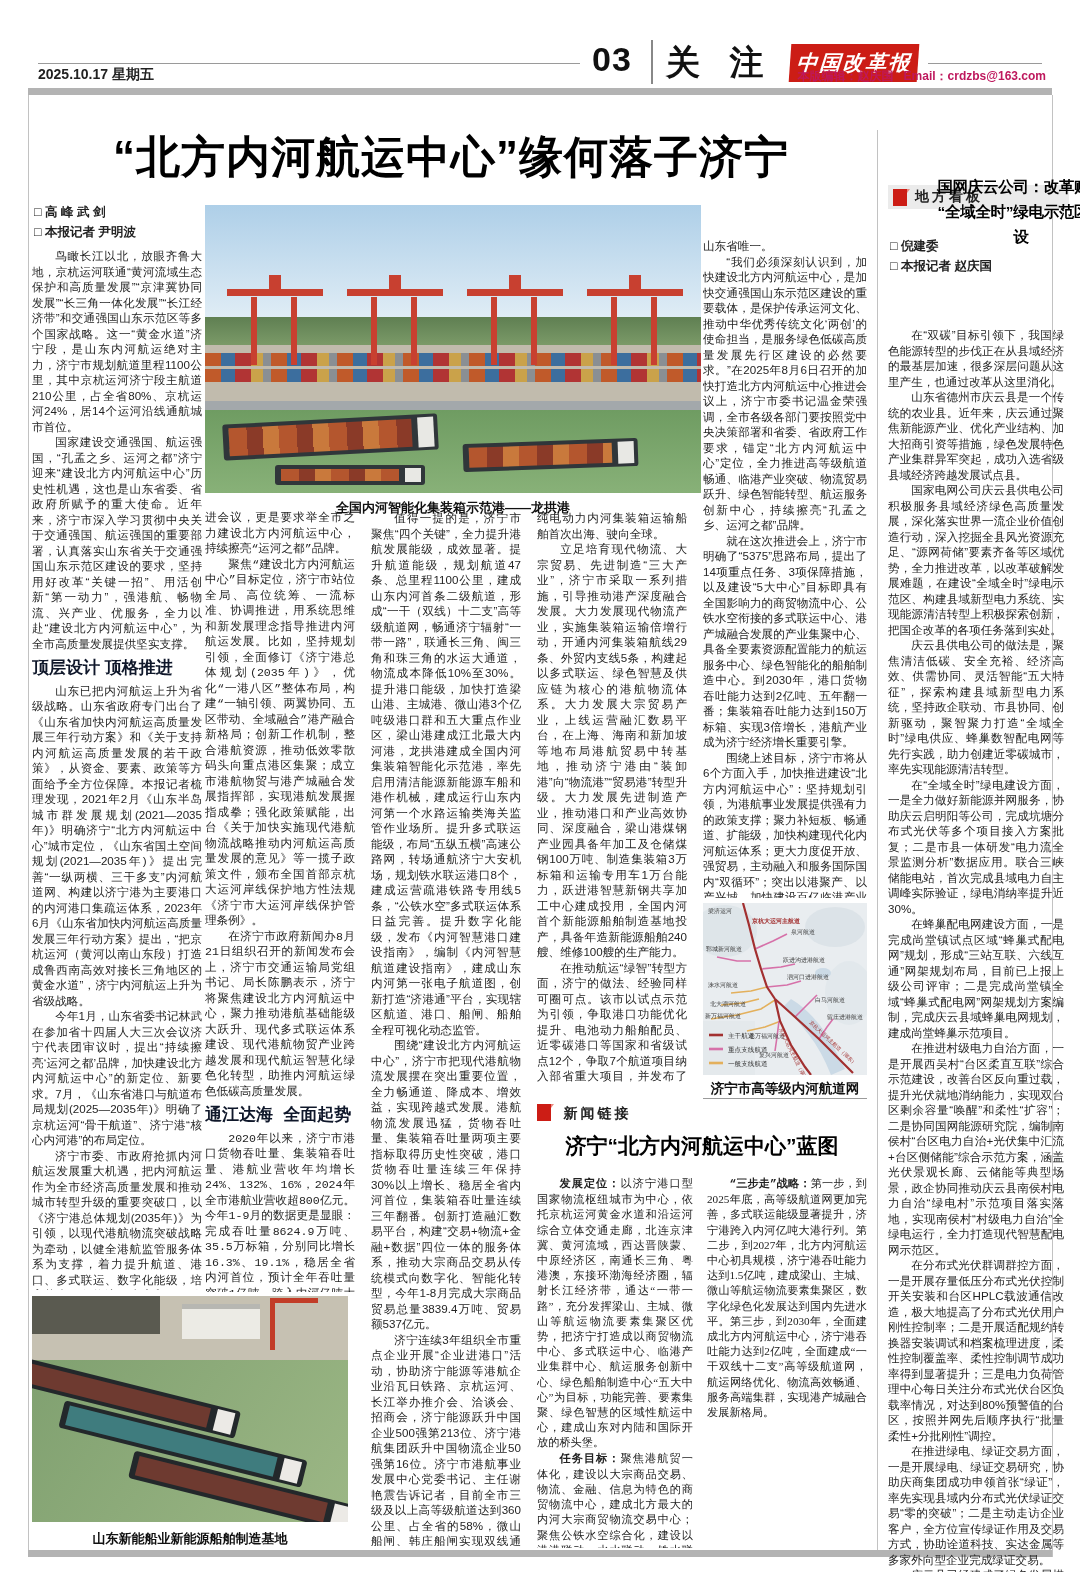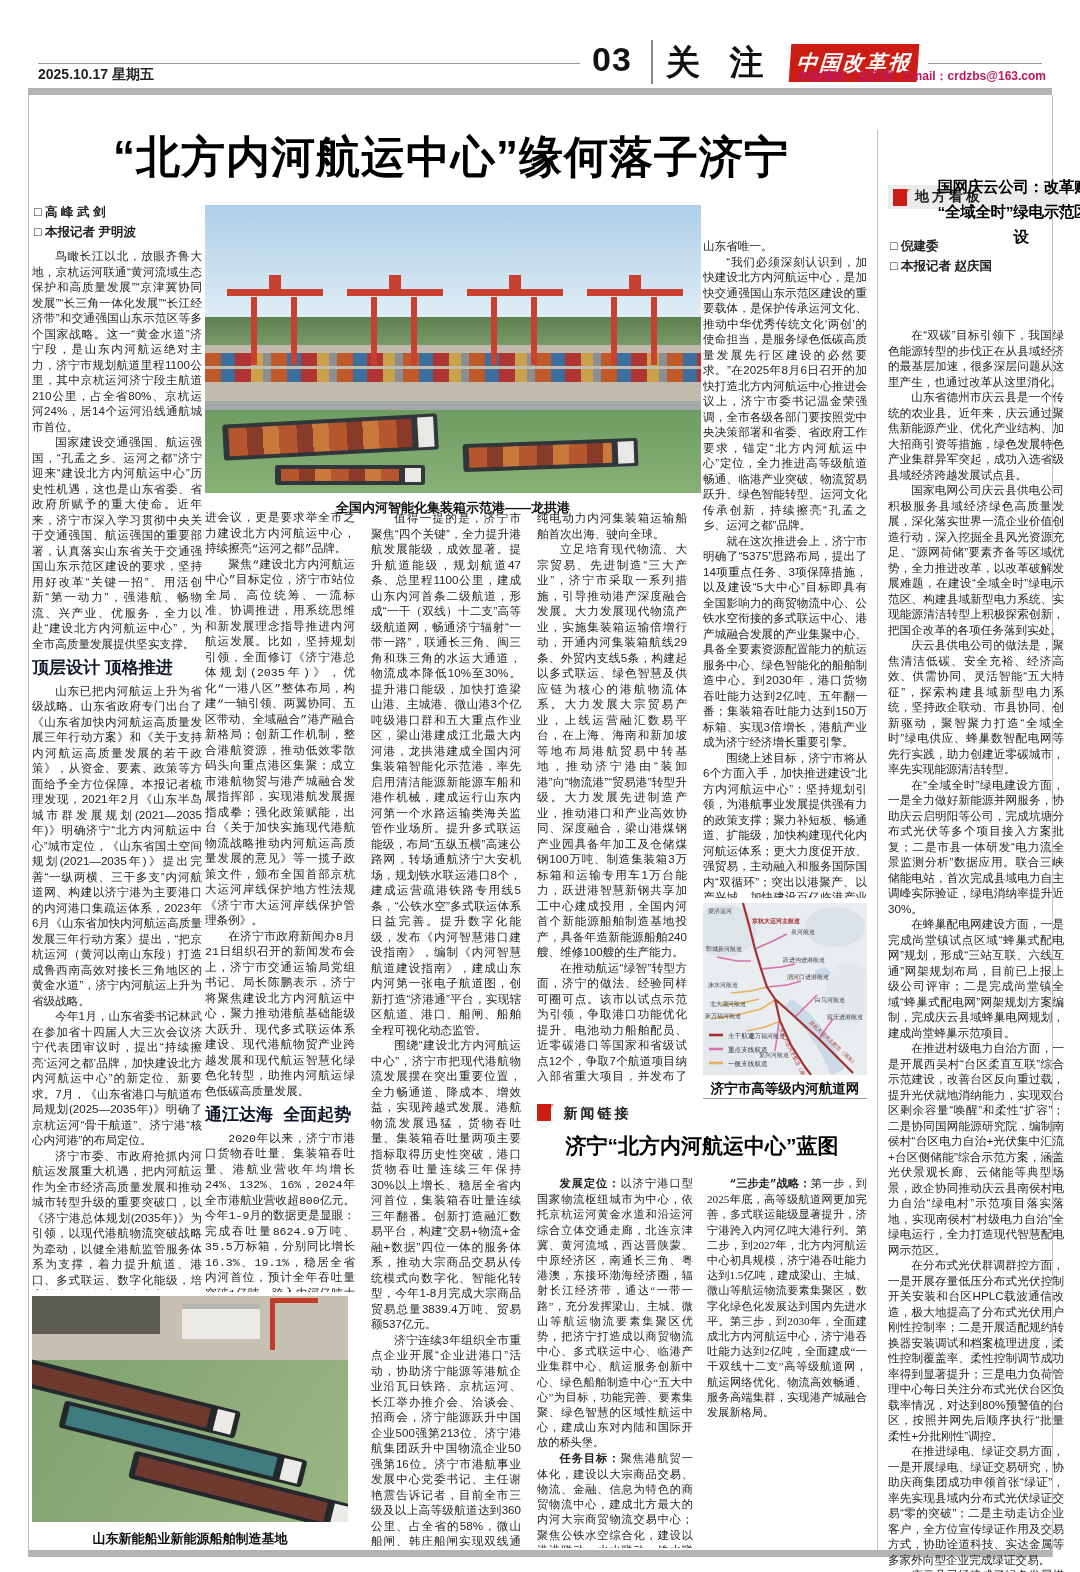--- a/index.html
+++ b/index.html
@@ -163,21 +163,21 @@
   </div>
 
   <div class="abs body-text" style="left:537px;top:510px;width:150px;height:576px;">
     <p class="noindent">纯电动力内河集装箱运输船舶首次出海、驶向全球。</p>
     <p>立足培育现代物流、大宗贸易、先进制造“三大产业”，济宁市采取一系列措施，引导推动港产深度融合发展。大力发展现代物流产业，实施集装箱运输倍增行动，开通内河集装箱航线29条、外贸内支线5条，构建起以多式联运、绿色智慧及供应链为核心的港航物流体系。大力发展大宗贸易产业，上线运营融汇数易平台，在上海、海南和新加坡等地布局港航贸易中转基地，推动济宁港由“装卸港”向“物流港”“贸易港”转型升级。大力发展先进制造产业，推动港口和产业高效协同、深度融合，梁山港煤钢产业园具备年加工及仓储煤钢100万吨、制造集装箱3万标箱和运输专用车1万台能力，跃进港智慧新钢共享加工中心建成投用，全国内河首个新能源船舶制造基地投产，具备年造新能源船舶240艘、维修100艘的生产能力。</p>
     <p>在推动航运“绿智”转型方面，济宁的做法、经验同样可圈可点。该市以试点示范为引领，争取港口功能优化提升、电池动力船舶配员、近零碳港口等国家和省级试点12个，争取7个航道项目纳入部省重大项目，并发布了省、市港航地方标准3项。此外，龙拱港荣获全国内河港口科技创新大赛一等奖，跃进港电子煤棚、荣信港零碳货运、龙拱港多式联运3个案例入选“全省交通运输绿色低碳高质量发展典型案例”，济宁内河航运高质量发展案例获评“全省绿色低碳高质量发展典型案例”“山东改革精品案例”，内河航运管理服务新模式列入国家数据局重点联系示范场景、</p>
   </div>
 
   <div class="abs body-text" style="left:703px;top:238px;width:164px;height:660px;">
     <p class="noindent">山东省唯一。</p>
-    <p>“我们必须深刻认识到，加快建设北方内河航运中心，是加快交通强国山东示范区建设的重要载体，是保护传承运河文化、推动中华优秀传统文化‘两创’的使命担当，是服务绿色低碳高质量发展先行区建设的必然要求。”在2025年8月6日召开的加快打造北方内河航运中心推进会议上，济宁市委书记温金荣强调，全市各级各部门要按照党中央决策部署和省委、省政府工作要求，锚定“北方内河航运中心”定位，全力推进高等级航道畅通、临港产业突破、物流贸易跃升、绿色智能转型、运河文化传承创新，持续擦亮“孔孟之乡、运河之都”品牌。</p>
+    <p>“我们必须深刻认识到，加快建设北方内河航运中心，是加快交通强国山东示范区建设的重要载体，是保护传承运河文化、推动中华优秀传统文化‘两创’的使命担当，是服务绿色低碳高质量发展先行区建设的必然要求。”在2025年8月6日召开的加快打造北方内河航运中心推进会议上，济宁市委书记温金荣强调，全市各级各部门要按照党中央决策部署和省委、省政府工作要求，锚定“北方内河航运中心”定位，全力推进高等级航道畅通、临港产业突破、物流贸易跃升、绿色智能转型、航运服务创新中心，持续擦亮“孔孟之乡、运河之都”品牌。</p>
     <p>就在这次推进会上，济宁市明确了“5375”思路布局，提出了14项重点任务、3项保障措施，以及建设“5大中心”目标即具有全国影响力的商贸物流中心、公铁水空衔接的多式联运中心、港产城融合发展的产业集聚中心、具备全要素资源配置能力的航运服务中心、绿色智能化的船舶制造中心。到2030年，港口货物吞吐能力达到2亿吨、五年翻一番；集装箱吞吐能力达到150万标箱、实现3倍增长，港航产业成为济宁经济增长重要引擎。</p>
     <p>围绕上述目标，济宁市将从6个方面入手，加快推进建设“北方内河航运中心”：坚持规划引领，为港航事业发展提供强有力的政策支撑；聚力补短板、畅通道、扩能级，加快构建现代化内河航运体系；更大力度促开放、强贸易，主动融入和服务国际国内“双循环”；突出以港聚产、以产兴城，加快建设百亿临港产业园区；锚定绿色航运、智慧港航，厚植高质量发展的“底色”；加大运河文化保护传承创新力度，持续擦亮“运河之都”品牌。</p>
 
   </div>
 
   <svg class="abs" style="left:703px;top:903px;" width="164" height="172" viewBox="0 0 164 172">
     <rect width="164" height="172" fill="#e9edf0"></rect>
     <ellipse cx="22" cy="28" rx="32" ry="26" fill="#dee5e9"></ellipse>
     <ellipse cx="132" cy="24" rx="30" ry="20" fill="#dce3e8"></ellipse>
     <ellipse cx="146" cy="90" rx="24" ry="32" fill="#e2e8ec"></ellipse>

